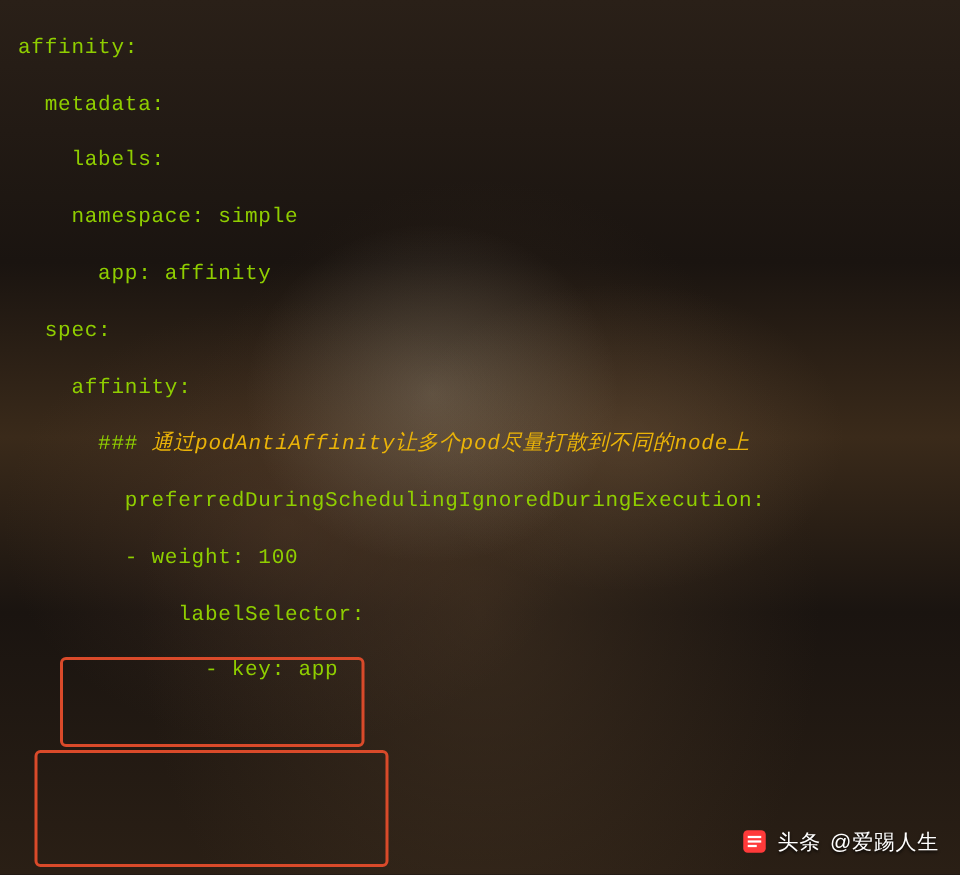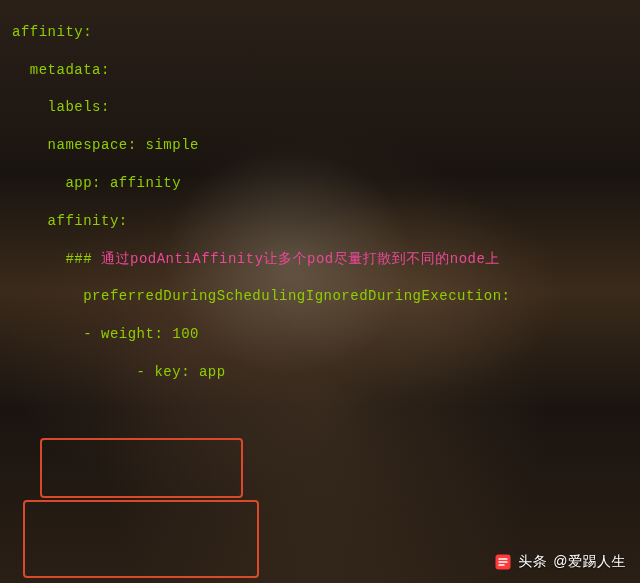--- a/index.html
+++ b/index.html
@@ -37,21 +37,22 @@
       position: relative;
       padding: 4px 12px;
       color: #8fce00;
       white-space: pre;
     }
     .line {
       display: block;
       min-height: 18px;
     }
     .comment {
-      color: #ec4899;
+      color: #eab308;
+      font-style: italic;
     }
     .highlight-box {
       position: absolute;
       border: 2px solid #d94a2a;
       border-radius: 4px;
       pointer-events: none;
     }
     .box1 {
       left: 40px;
       top: 438px;
@@ -62,21 +63,21 @@
       left: 23px;
       top: 500px;
       width: 236px;
       height: 78px;
     }
     .watermark {
       position: absolute;
       right: 14px;
       bottom: 12px;
       display: flex;
-      align-items: flex-end;
+      align-items: flex-start;
       gap: 6px;
       color: #ffffff;
       font-family: "Microsoft YaHei", sans-serif;
       font-size: 14px;
       font-weight: 500;
       text-shadow: 0 1px 2px rgba(0,0,0,0.8);
     }
     .watermark-icon {
       width: 18px;
       height: 18px;
@@ -93,24 +94,26 @@
 <body>
 
 <div class="mountain-overlay"></div>
 
 <div class="code-container">
 <span class="line">affinity:</span>
 <span class="line">  metadata:</span>
 <span class="line">    labels:</span>
 <span class="line">    namespace: simple</span>
 <span class="line">      app: affinity</span>
+<span class="line">  spec:</span>
 <span class="line">    affinity:</span>
 <span class="line"><span>      ### </span><span class="comment">通过podAntiAffinity让多个pod尽量打散到不同的node上</span></span>
 <span class="line">        preferredDuringSchedulingIgnoredDuringExecution:</span>
 <span class="line">        - weight: 100</span>
+<span class="line">            labelSelector:</span>
 <span class="line">              - key: app</span>
 
 
 
 
 
 
 
 
 

